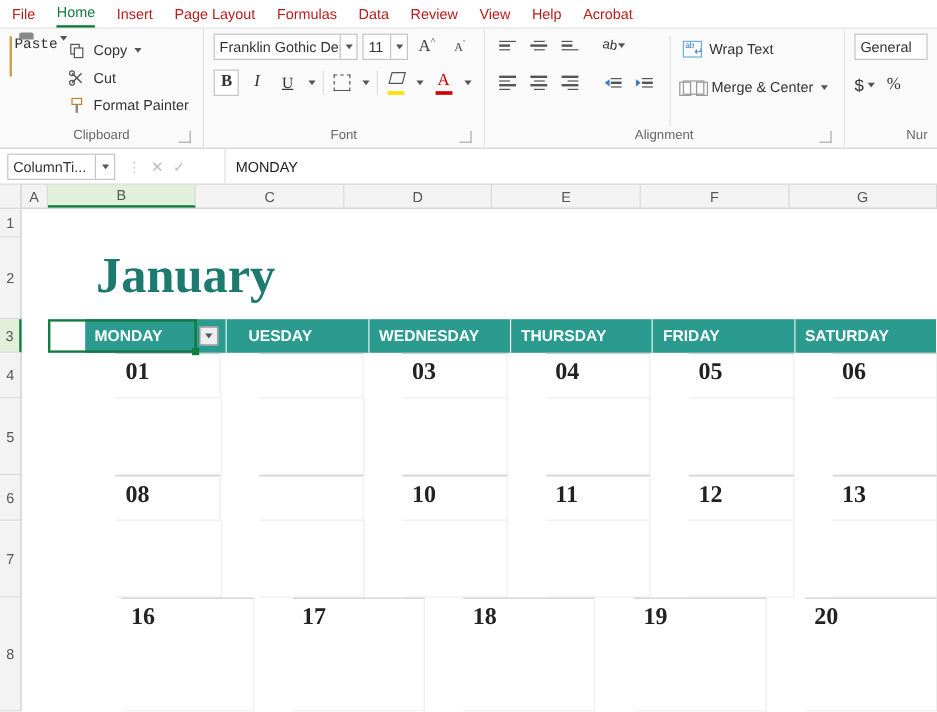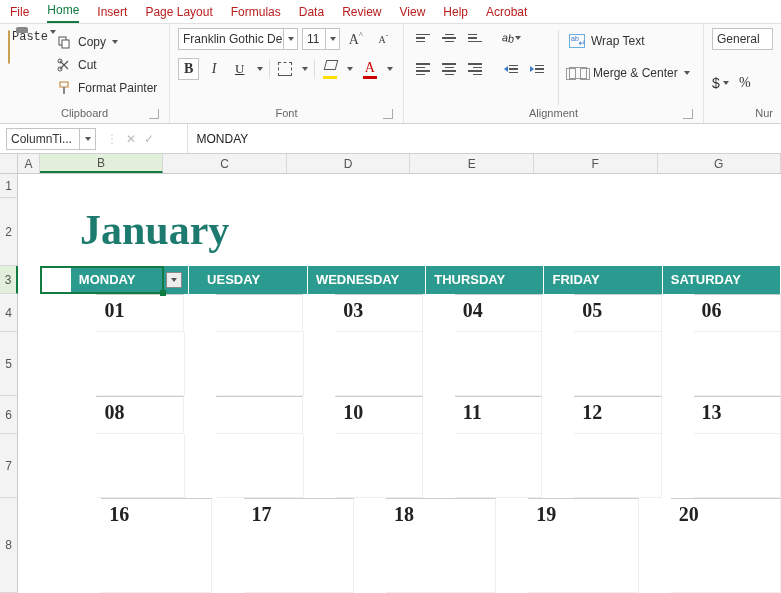--- a/index.html
+++ b/index.html
@@ -342,21 +342,21 @@
           <span class="merge-icon"></span>
           <span>Merge &amp; Center</span>
           <span class="chev"></span>
         </div>
       </div>
     </div>
     <div class="group-label"><span>Alignment</span><span class="group-corner"></span></div>
   </div>
 
   <div class="group" style="flex:1; border-right:none;">
-    <div class="group-body" style="flex-direction:column; gap:22px;">
+    <div class="group-body" style="flex-direction:column; gap:10px;">
       <div class="num-combo">
         <span class="text">General</span>
       </div>
       <div class="align-row">
         <div class="dollar-btn">
             <span>$</span> 
             <span class="chev"></span>
           </div>
         <div class="sq-btn">
             <span style="font-size:14px;">%</span>

